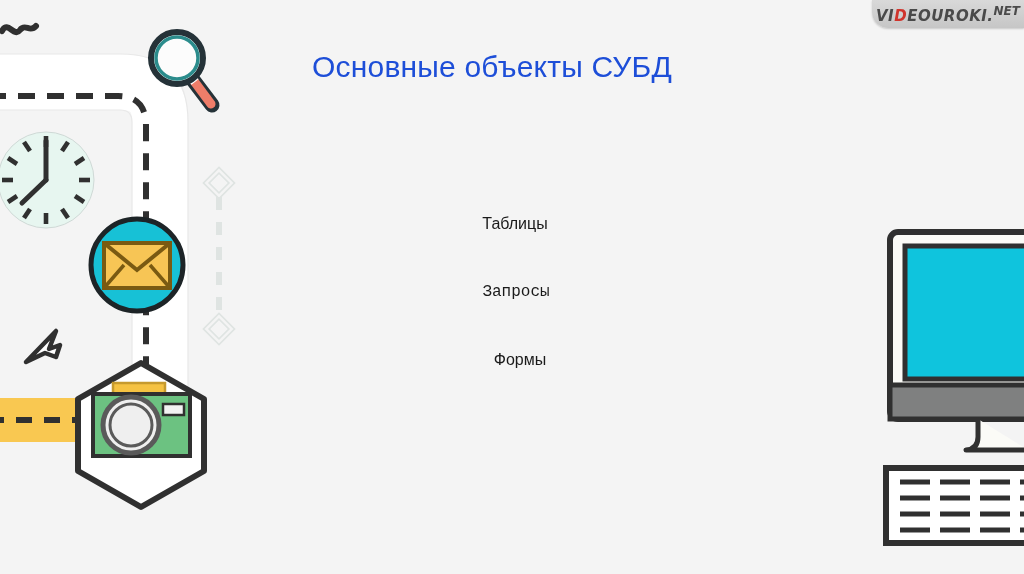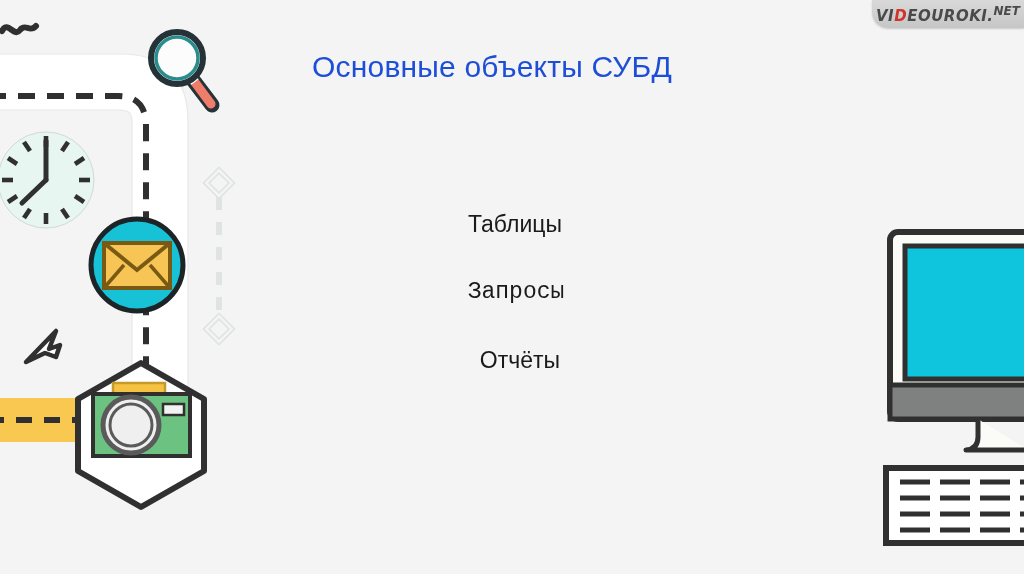--- a/index.html
+++ b/index.html
@@ -38,21 +38,21 @@
     position: absolute;
     left: 380px;
     top: 190px;
     width: 270px;
     list-style: none;
     margin: 0;
     padding: 0;
     text-align: center;
   }
   #object-list li {
-    font-size: 23px;
+    font-size: 16px;
     color: #1a1a1a;
     line-height: 68px;
     white-space: nowrap;
   }
   #object-list li.indent-1 { padding-left: 14px; }
   #object-list li.indent-2 { padding-left: 2px; font-family: Liberation Mono, monospace; }
   #object-list li.indent-3 { padding-left: 10px; }
 
   
   #watermark {
@@ -196,20 +196,20 @@
           <line x1="160" y1="320" x2="190" y2="320"></line>
       </g>
     </g>
   </svg>
 
   <h1 id="slide-title">Основные объекты СУБД</h1>
 
   <ul id="object-list">
     <li class="indent-0">Таблицы</li>
     <li class="indent-2">Запросы</li>
-    <li class="indent-3">Отчёты</li>
+    <li class="indent-3">Формы</li>
   </ul>
 
   <div id="watermark">
     <span class="wm-text"><span>VI</span><span class="wm-accent">D</span><span>EOUROKI.</span><span class="wm-tld">NET</span></span>
   </div>
 
 </div>
 
 </body></html>

